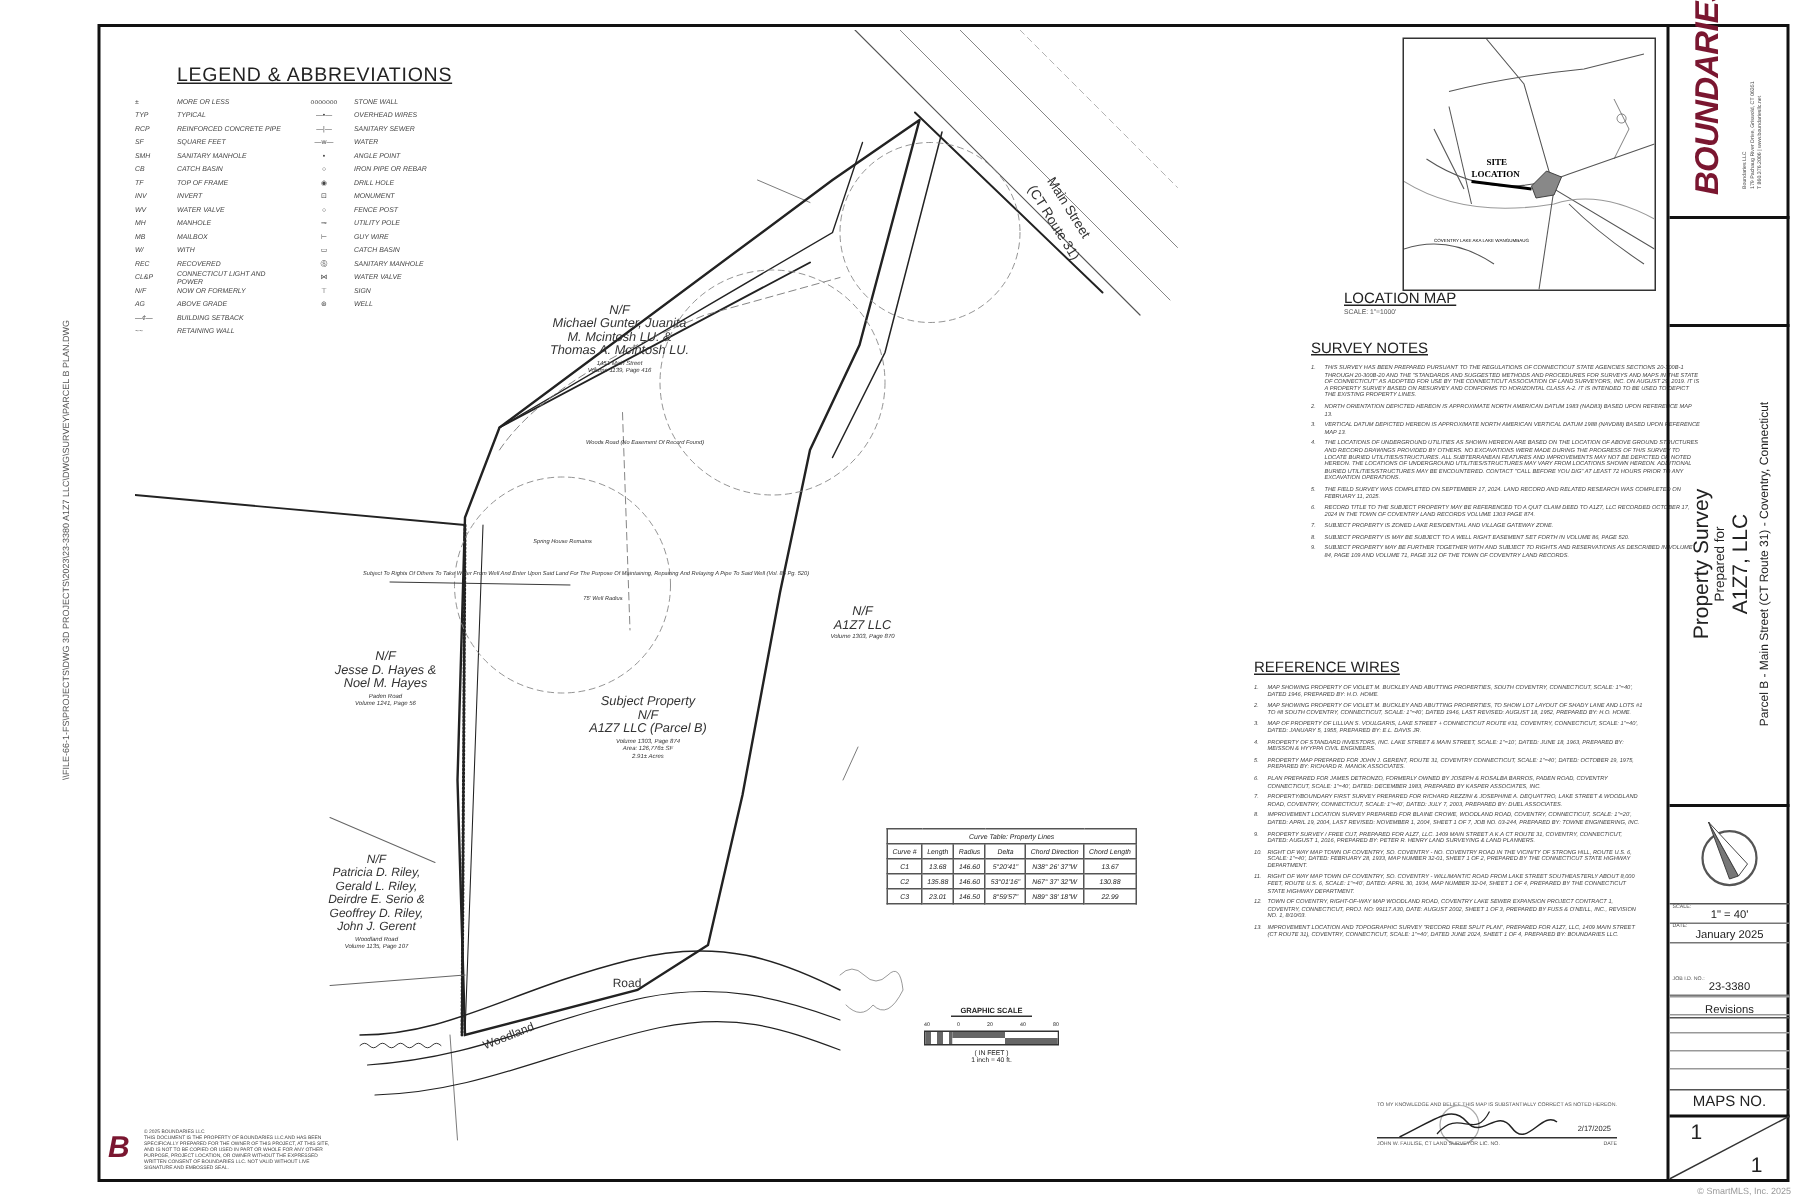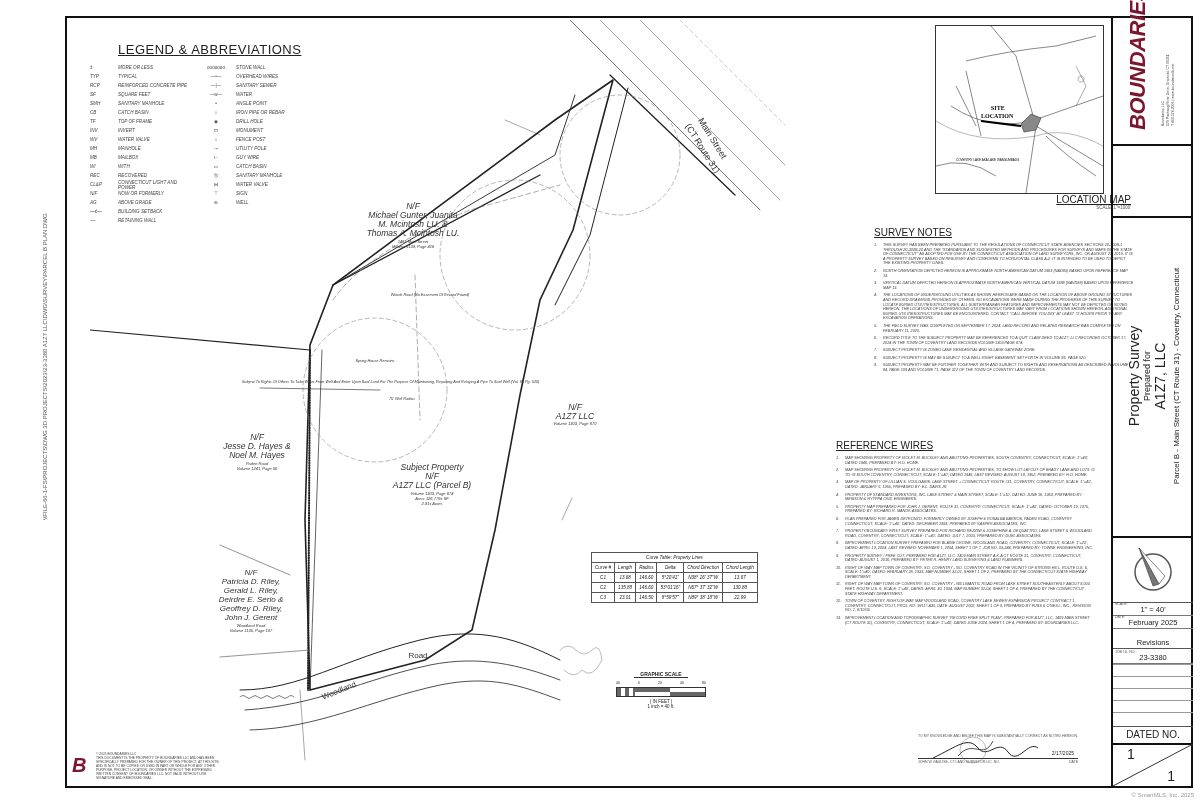--- a/index.html
+++ b/index.html
@@ -15,21 +15,21 @@
   .legend-row .sym { width: 40px; text-align: center; font-style: normal; }
   .legend-row .desc { width: 70px; }
   .plan { position: absolute; left: 90px; top: 20px; width: 700px; height: 760px; }
   .curve-table { position: absolute; left: 591px; top: 552px; border-collapse: collapse; font-size: 4.6px; font-style: italic; }
   .curve-table td, .curve-table th { border: 0.6px solid #555; padding: 1px 3px; font-weight: normal; text-align: center; height: 7px; }
   .graphic-scale { position: absolute; left: 616px; top: 671px; width: 90px; text-align: center; font-size: 4.5px; }
   .graphic-scale .title { font-size: 5px; font-weight: bold; border-bottom: 0.6px solid #333; margin: 0 18px 3px; }
   .scale-bar { height: 8px; margin: 2px 0; display: flex; border: 0.6px solid #333; }
   .scale-bar span { flex: 1; }
   .location-map { position: absolute; left: 935px; top: 25px; width: 167px; height: 167px; border: 1px solid #333; background: #fff; }
-  .location-title { position: absolute; left: 964px; top: 194px; width: 167px; text-align: right; }
+  .location-title { position: absolute; left: 896px; top: 194px; width: 167px; text-align: left; }
   .location-title .t { font-size: 10px; text-decoration: underline; }
   .location-title .s { font-size: 4.5px; color: #555; }
   .notes { position: absolute; left: 836px; top: 227px; width: 260px; margin-left: 38px; }
   .notes h2, .refs h2 { margin: 0 0 5px; font-size: 10px; font-weight: normal; text-decoration: underline; }
   .note { display: flex; font-size: 3.8px; line-height: 4.6px; font-style: italic; color: #444; margin-bottom: 3px; }
   .note .n { width: 9px; flex: none; }
   .refs { position: absolute; left: 836px; top: 440px; width: 260px; }
   .titleblock { position: absolute; left: 1111px; top: 18px; width: 80px; height: 768px; border-left: 2px solid #111; }
   .tb-logo { position: absolute; left: 0; top: 0; width: 80px; height: 126px; border-bottom: 2px solid #111; }
   .tb-blank { position: absolute; left: 0; top: 126px; width: 80px; height: 72px; border-bottom: 2px solid #111; }
@@ -511,35 +511,35 @@
       <polygon points="26,12 46,48 40,50" fill="#777" stroke="#333" stroke-width="0.6"></polygon>
       <polygon points="26,12 52,40 46,48" fill="#fff" stroke="#333" stroke-width="0.6"></polygon>
     </svg>
   </div>
   <div class="tb-field" style="top:584px">
     <span class="lbl">SCALE:</span>
     <span class="val">1" = 40'</span>
   </div>
   <div class="tb-field" style="top:597px">
     <span class="lbl">DATE:</span>
-    <span class="val">February 2025</span>
+    <span class="val">January 2025</span>
   </div>
   <div class="tb-field" style="top:632px">
     <span class="lbl">JOB I.D. NO.:</span>
     <span class="val">23-3380</span>
   </div>
-  <div class="tb-field" style="top:617px;border-bottom:1.5px solid #555">
+  <div class="tb-field" style="top:647px;border-bottom:1.5px solid #555">
     <span class="val">Revisions</span>
   </div>
   <div class="tb-line" style="top:646px"></div>
   <div class="tb-line" style="top:658px"></div>
   <div class="tb-line" style="top:670px"></div>
   <div class="tb-line" style="top:682px"></div>
   <div class="tb-line" style="top:694px"></div>
-  <div class="tb-sheet-label">DATED NO.</div>
+  <div class="tb-sheet-label">MAPS NO.</div>
   <div class="tb-sheet-num">
     <svg width="80" height="42" style="position:absolute;left:0;top:0">
         <line x1="0" y1="42" x2="80" y2="0" stroke="#333" stroke-width="1"></line>
       </svg>
     <span class="a">1</span>
     <span class="b">1</span>
   </div>
 </div>
 
 <div class="copyright-block">

